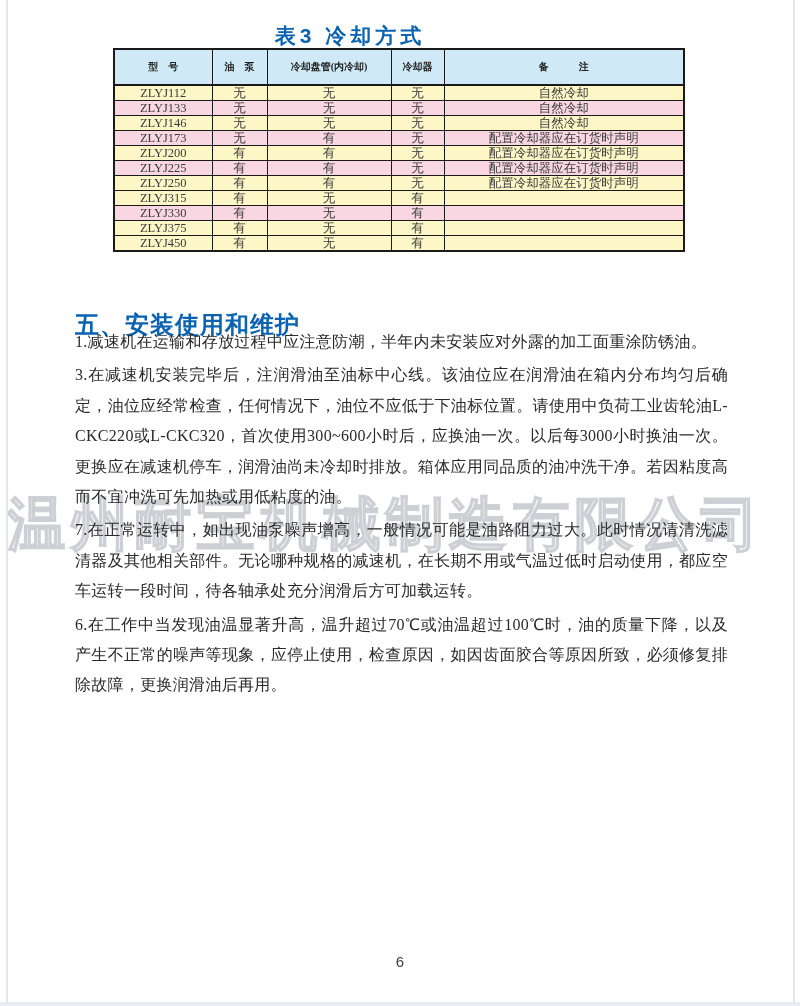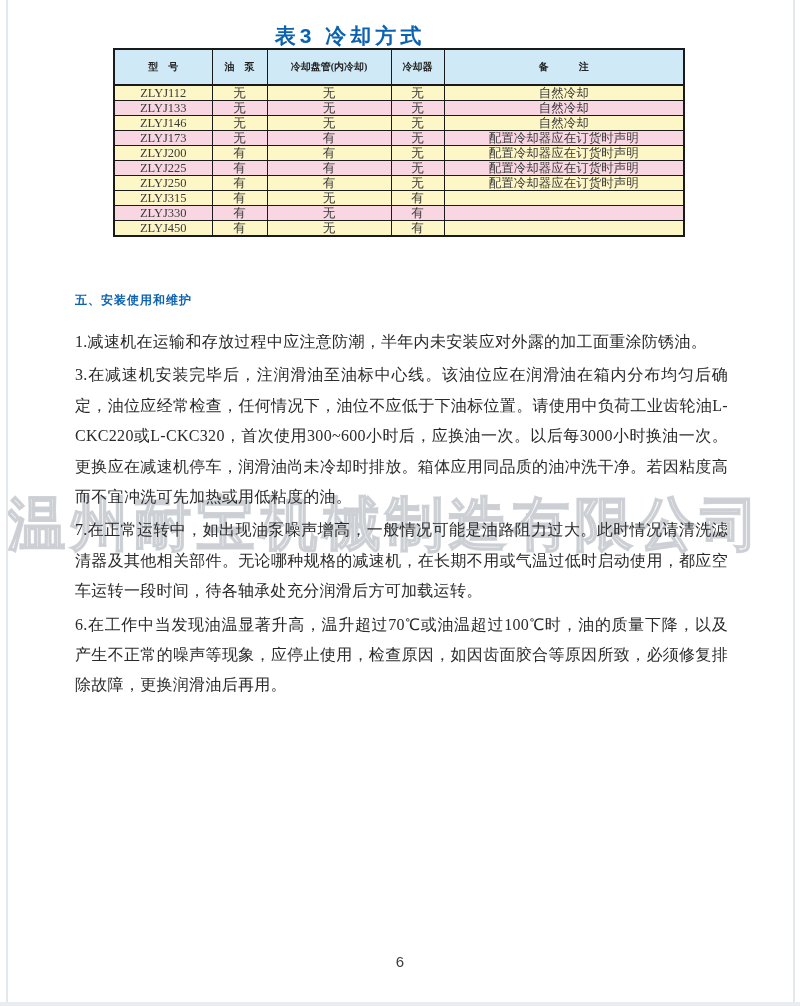--- a/index.html
+++ b/index.html
@@ -61,23 +61,23 @@
     height:14px; padding:0 3px;
     border:1px solid #1a1a1a;
     font-size:12.5px; line-height:14px; color:#3a3a3a;
     text-align:center; overflow:hidden; white-space:nowrap;
   }
   tr.row-yellow td { background:var(--row-yellow, #fdf6c6); }
   tr.row-pink   td { background:var(--row-pink,  #f8d7e3);margin-left:8px; }
 
   .section-heading {
     position:absolute; z-index:2;
-    left:75px; top:292px;
+    left:75px; top:309px;
     font-family:Liberation Sans, sans-serif;
-    font-size:12px; font-weight:bold; letter-spacing:1px;
+    font-size:24px; font-weight:bold; letter-spacing:1px;
     color:var(--accent-blue, #0a62b1);
   }
 
   .paragraphs {
     position:absolute; z-index:2;
     left:75px; top:327px; width:653px;
   }
   .paragraphs p {
     font-size:16px; line-height:30.4px; color:#2a2a2a;
     text-align:justify; margin:0 0 3px 0;
@@ -180,20 +180,27 @@
           <td></td>
         </tr>
         <tr class="row-pink">
           <td>ZLYJ330</td>
           <td>有</td>
           <td>无</td>
           <td>有</td>
           <td></td>
         </tr>
         <tr class="row-yellow">
+          <td>ZLYJ375</td>
+          <td>有</td>
+          <td>无</td>
+          <td>有</td>
+          <td></td>
+        </tr>
+        <tr class="row-yellow">
           <td>ZLYJ450</td>
           <td>有</td>
           <td>无</td>
           <td>有</td>
           <td></td>
         </tr>
       </tbody>
   </table>
 
   <div class="section-heading">五、安装使用和维护</div>

